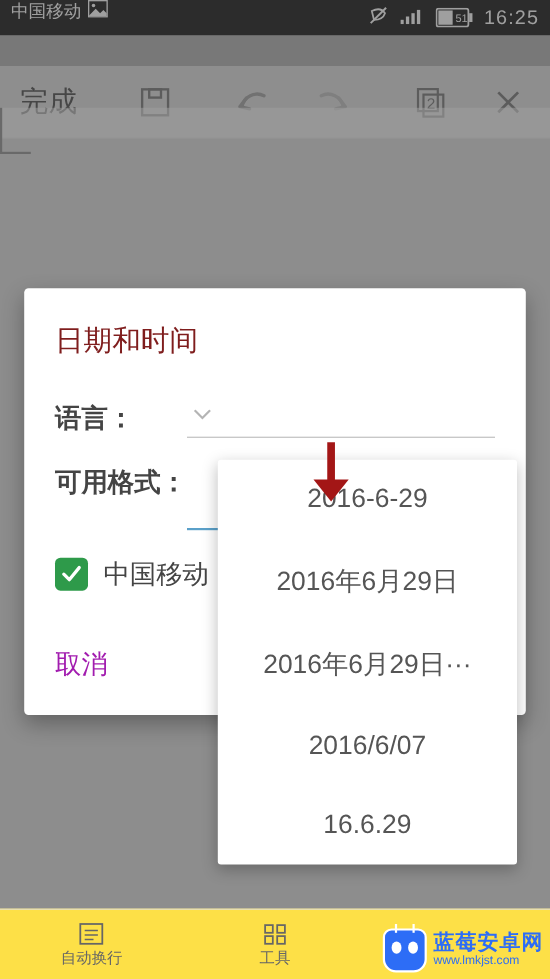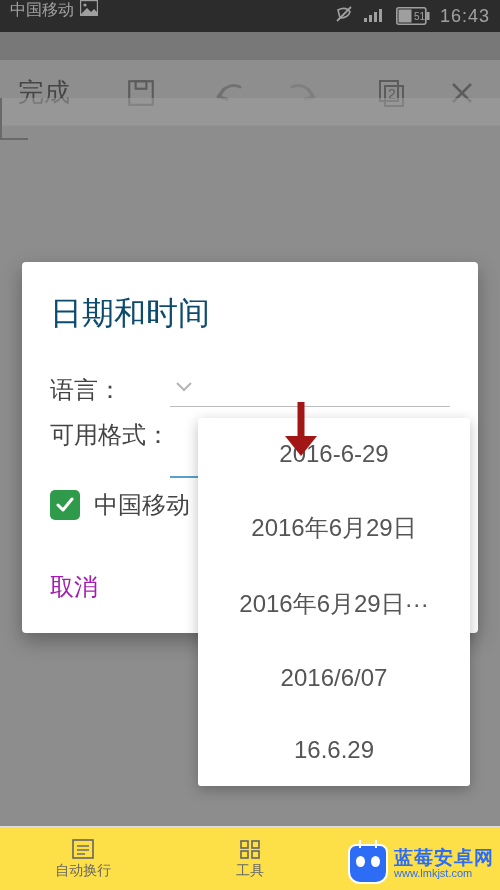--- a/index.html
+++ b/index.html
@@ -12,22 +12,22 @@
   .statusbar .right { display: flex; align-items: center; gap: 10px; }
   .statusbar .time { font-size: 18px; letter-spacing: 1px; }
   .appbar { position: absolute; top: 32px; left: 0; right: 0; height: 66px; background: rgba(239,239,239,0.7); display: flex; align-items: center; justify-content: space-between; padding: 0 18px; border-bottom: 1px solid rgba(0,0,0,0.1); margin-top: 28px; }
   .appbar .done { font-size: 26px; color: #3a3a3a; }
   .appbar .iconbtn { width: 40px; height: 40px; display: flex; align-items: center; justify-content: center; color: #6b6b6b; }
   .appbar-group { display: flex; align-items: center; gap: 30px; }
   .content { position: absolute; top: 98px; left: 0; right: 0; bottom: 64px; background: rgba(255,255,255,0.55); }
   .doc-corner { position: absolute; top: 0; left: 0; width: 28px; height: 42px; border-left: 2px solid #888; border-bottom: 2px solid #888; }
   .overlay { position: absolute; inset: 0; background: rgba(80,80,80,0.55); }
   .dialog { position: absolute; left: 22px; right: 22px; top: 262px; background: #fff; border-radius: 4px; box-shadow: 0 8px 20px rgba(0,0,0,0.3); padding: 30px 28px 20px 28px; }
-  .dialog-title { font-size: 32px; color: #0c4a6e; margin-bottom: 36px; }
-  .row { display: flex; align-items: center; margin-bottom: 11px; }
+  .dialog-title { font-size: 26px; color: #7f1d1d; margin-bottom: 36px; }
+  .row { display: flex; align-items: center; margin-bottom: 24px; font-weight: bold; }
   .row-label { width: 120px; font-size: 24px; color: #444; line-height: 34px; }
   .select-field { flex: 1; border-bottom: 1px solid #bbb; display: flex; align-items: center; justify-content: space-between; padding: 6px 4px 10px 6px; cursor: pointer; }
   .select-value { font-size: 24px; color: #555; }
   .select-caret { color: #aaa; }
   .format-row .row-label { align-self: flex-start; text-align: right; }
   .format-row .select-field { flex: 1; height: 60px; border-bottom: 2px solid #5aa0c9; position: relative; }
   .check-row { display: flex; align-items: center; gap: 14px; margin-top: 10px; }
   .checkbox { width: 30px; height: 30px; background: #2e9a4a; border-radius: 5px; display: flex; align-items: center; justify-content: center; color: #fff; }
   .check-label { font-size: 24px; color: #444; }
   .cancel-btn { margin-top: 50px; margin-bottom: 10px; font-size: 24px; color: #a21caf; width: 80px; cursor: pointer; }
@@ -76,21 +76,21 @@
           </svg>
       </span>
       <span style="display:flex;align-items:center;">
         <svg width="34" height="18" viewBox="0 0 34 18">
             <rect x="0.8" y="0.8" width="29" height="16.4" rx="2" fill="none" stroke="#fff" stroke-width="1.6"></rect>
             <rect x="30.5" y="5" width="3" height="8" fill="#fff"></rect>
             <rect x="2.5" y="2.5" width="13" height="13" fill="#fff"></rect>
             <text x="18" y="13" font-size="10" fill="#fff">51</text>
           </svg>
       </span>
-      <span class="time">16:43</span>
+      <span class="time">16:25</span>
     </div>
   </div>
 
   <div class="appbar">
     <span class="done">完成</span>
     <span class="iconbtn">
       <svg width="30" height="30" viewBox="0 0 28 28">
           <rect x="3" y="3" width="22" height="22" fill="none" stroke="#6b6b6b" stroke-width="2"></rect>
           <rect x="9" y="3" width="10" height="7" fill="none" stroke="#6b6b6b" stroke-width="2"></rect>
         </svg>

